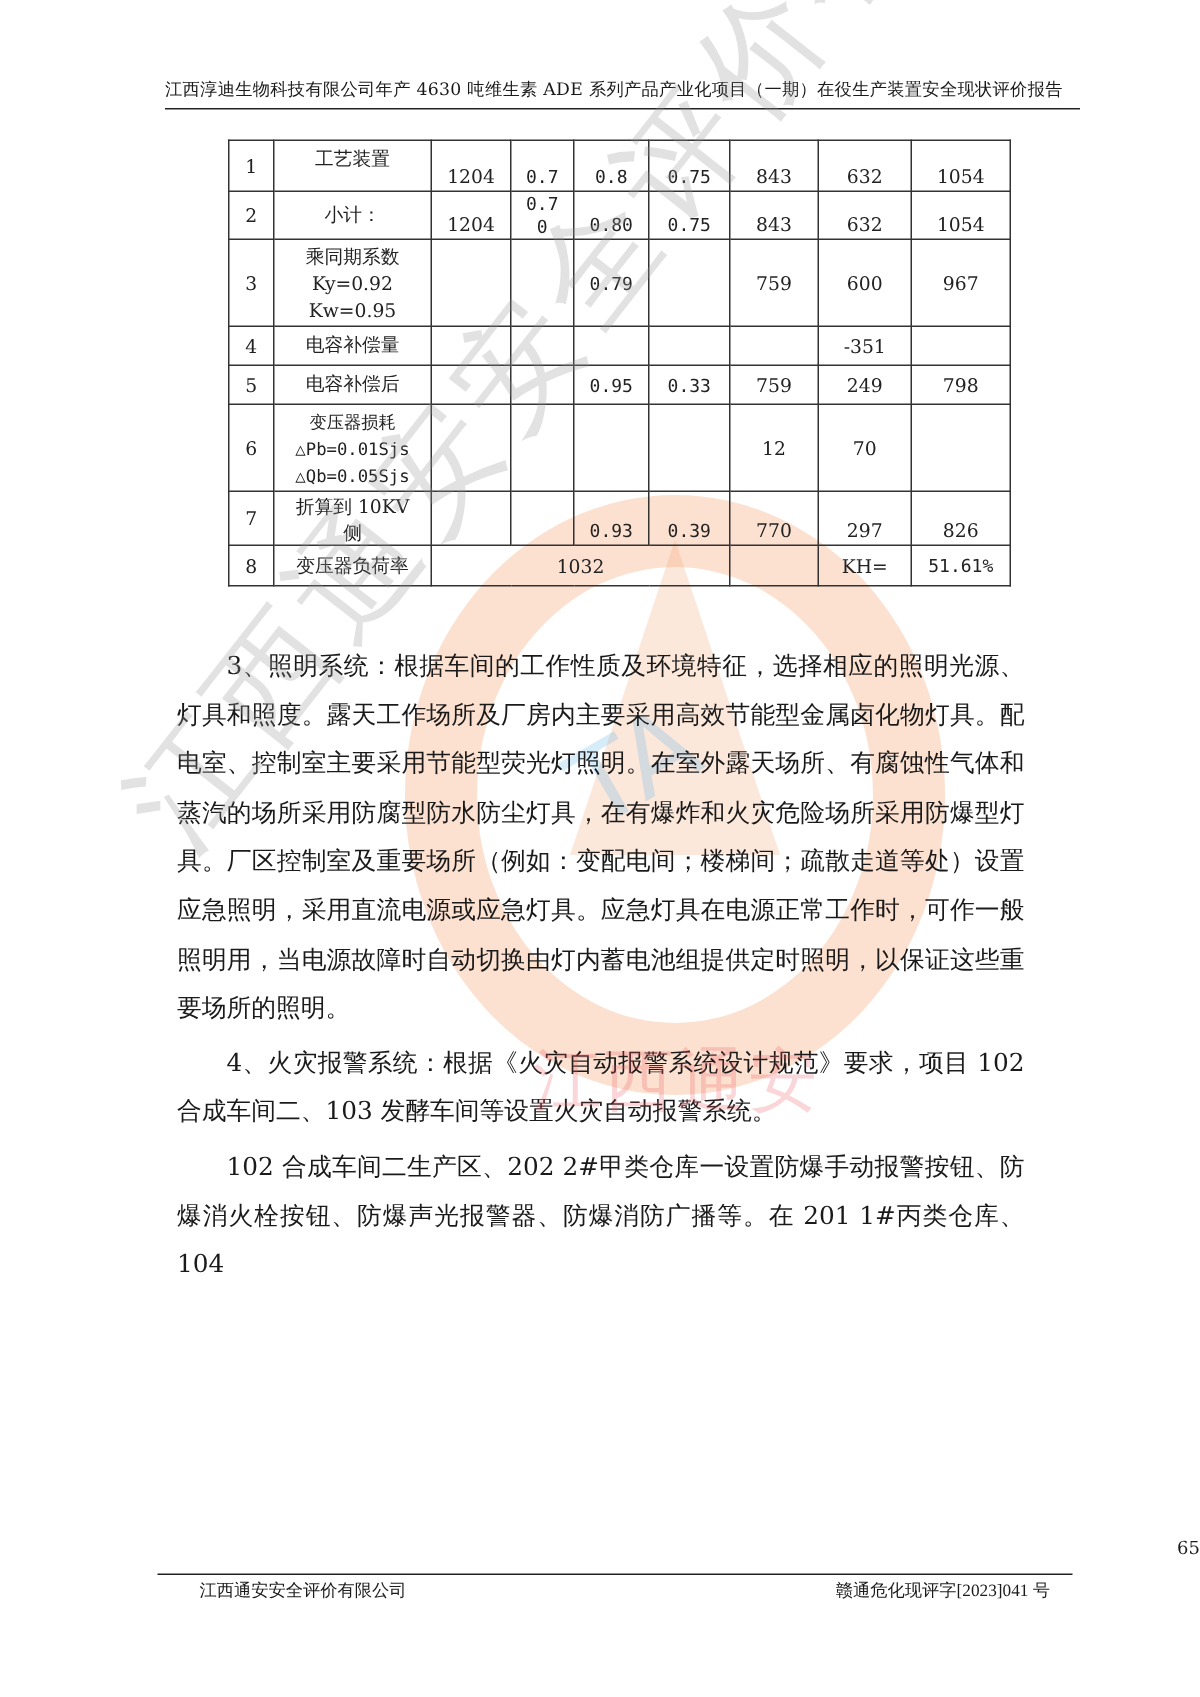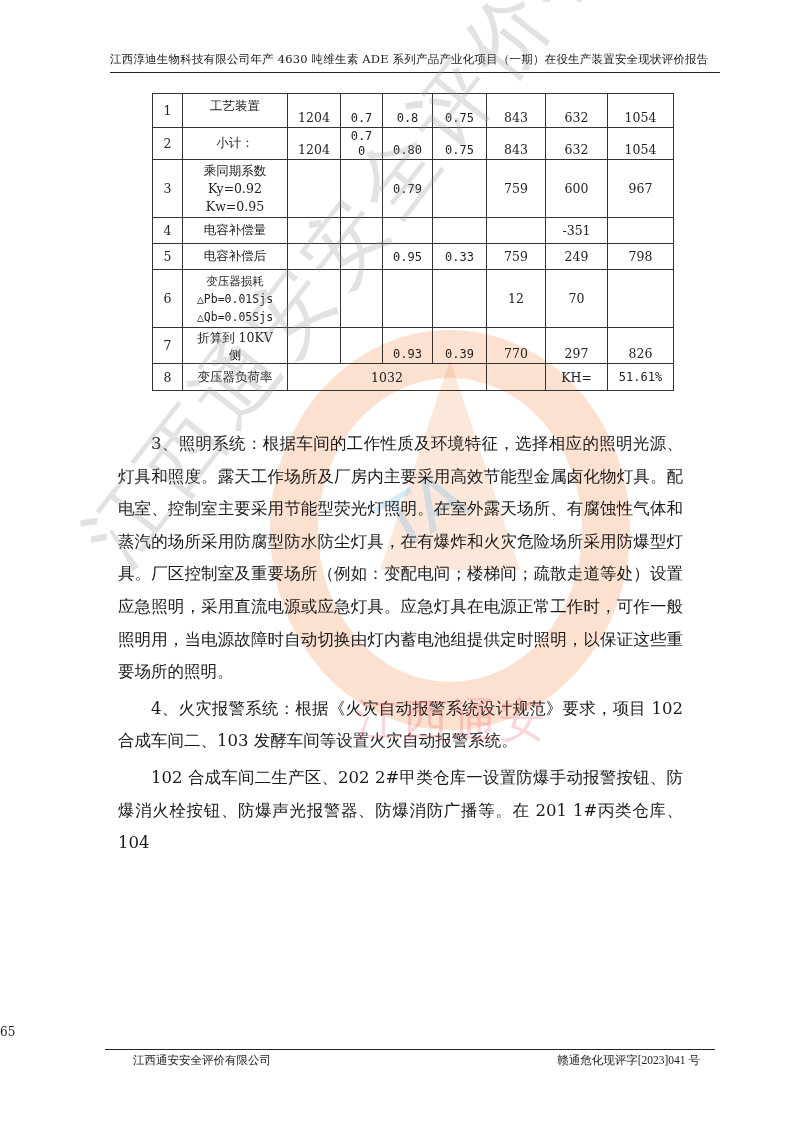--- a/index.html
+++ b/index.html
@@ -11,21 +11,21 @@
   table.load { position: absolute; left: 152px; top: 93px; border-collapse: collapse;
     font-family: "DejaVu Serif", "Liberation Serif", serif; font-size: 12.5px; }
   table.load td { border: 1.2px solid #333; text-align: center; padding: 0 2px; color: #222; }
   table.load td.bottom { vertical-align: bottom; padding-bottom: 2px; }
   table.load td.mono { font-family: "DejaVu Sans Mono", "Liberation Mono", monospace; font-size: 12px; }
   .body-text { position: absolute; left: 118px; top: 428px; width: 565px; font-size: 16.5px;
     line-height: 32.6px; text-align: justify; }
   .body-text p { margin: 0; }
   .body-text p.indent { text-indent: 2em; }
   .body-text p.gap { margin-top: 4px; }
-  .page-num { position: absolute; left: 0; width: 800px; top: 1025px; text-align: left; font-size: 12px; }
+  .page-num { position: absolute; left: 0; width: 800px; top: 1025px; text-align: right; font-size: 12px; }
   .footer-rule { position: absolute; left: 105px; top: 1049px; width: 610px; border-top: 1.5px solid #222; }
   .footer-left { position: absolute; left: 133px; top: 1053px; font-size: 11.5px; }
   .footer-right { position: absolute; right: 100px; top: 1053px; font-size: 11.5px; font-family: Liberation Serif, serif; }
   
   .wm-ring { position: absolute; left: 270px; top: 330px; width: 360px; height: 400px; border-radius: 50%;
     border: 48px solid rgba(245, 160, 110, 0.32); box-sizing: border-box; pointer-events: none; }
   .wm-peak { position: absolute; left: 380px; top: 360px; width: 0; height: 0;
     border-left: 70px solid transparent; border-right: 70px solid transparent;
     border-bottom: 210px solid rgba(245, 160, 110, 0.25); pointer-events: none; }
   .wm-diag { position: absolute; left: 60px; top: 520px; font-size: 82px; color: rgba(150,150,150,0.28);

